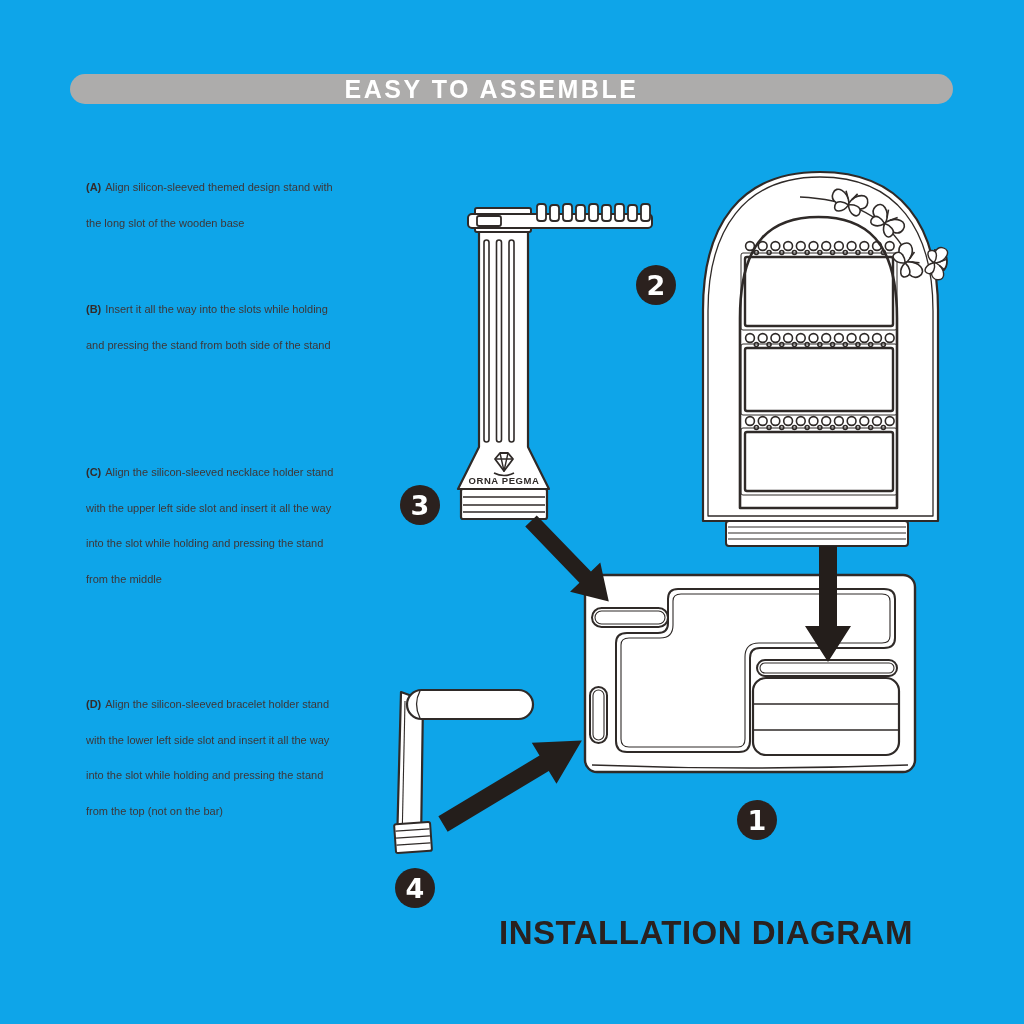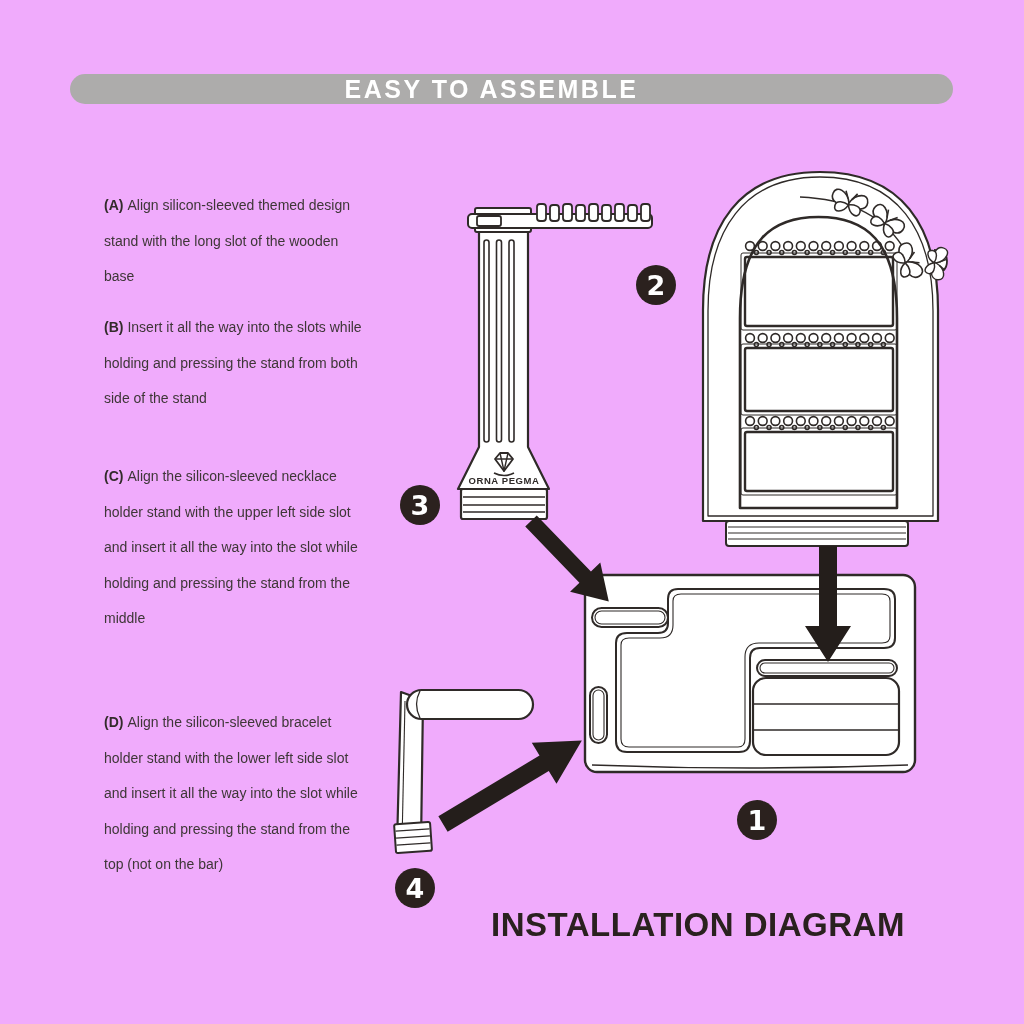--- a/index.html
+++ b/index.html
@@ -1,48 +1,48 @@
 <!DOCTYPE html>
 <html><head>
 <meta charset="utf-8">
 <style>
   html,body{margin:0;padding:0;background:#ffffff;}
-  .stage{position:relative;width:1024px;height:1024px;background:#f0abfc;overflow:hidden;
+  .stage{position:relative;width:1024px;height:1024px;background:#0ea5e9;overflow:hidden;
          font-family:"Liberation Sans",sans-serif;}
   .banner{position:absolute;left:70px;top:74px;width:883px;height:30px;border-radius:16px;
           background:#adacab;display:flex;align-items:center;justify-content:center;}
   .banner span{color:#ffffff;font-weight:bold;font-size:25px;letter-spacing:2.5px;
                transform:translateX(-20px);white-space:nowrap;}
-  .instr{position:absolute;left:86px;width:260px;margin:18px;color:#3e3637;
-         font-size:14px;line-height:35.5px;letter-spacing:0px;}
+  .instr{position:absolute;left:86px;width:260px;margin:0;color:#3e3637;
+         font-size:11px;line-height:35.5px;letter-spacing:0px;}
   .instr b{margin-right:4px;color:#332b2b;}
   .badge{position:absolute;width:40px;height:40px;border-radius:50%;background:#2b211e;
          color:#ffffff;font-weight:bold;font-size:27px;display:flex;align-items:center;
          justify-content:center;font-family:"DejaVu Sans","Liberation Sans",sans-serif;}
-  .title{position:absolute;left:478px;top:906px;width:440px;margin:0;text-align:center;
+  .title{position:absolute;left:478px;top:906px;width:440px;margin:8px;text-align:center;
          color:#2a211f;font-size:33px;font-weight:bold;letter-spacing:0.5px;white-space:nowrap;}
   svg.dwg{position:absolute;left:0;top:0;}
   svg.dwg *{vector-effect:none;}
   .ln{stroke:#2f2a28;fill:none;}
   .wh{stroke:#2f2a28;fill:#ffffff;}
   .ar{fill:#241e1b;stroke:none;}
 </style>
 </head>
 <body>
 
 <div class="stage">
 
   <div class="banner">
     <span>EASY TO ASSEMBLE</span>
   </div>
 
   <div>
     <p class="instr" style="top:170px"><b>(A)</b><span>Align silicon-sleeved themed design stand with the long slot of the wooden base</span></p>
     <p class="instr" style="top:292px"><b>(B)</b><span>Insert it all the way into the slots while holding and pressing the stand from both side of the stand</span></p>
-    <p class="instr" style="top:441px"><b>(C)</b><span>Align the silicon-sleeved necklace holder stand with the upper left side slot and insert it all the way into the slot while holding and pressing the stand from the middle</span></p>
+    <p class="instr" style="top:455px"><b>(C)</b><span>Align the silicon-sleeved necklace holder stand with the upper left side slot and insert it all the way into the slot while holding and pressing the stand from the middle</span></p>
     <p class="instr" style="top:687px"><b>(D)</b><span>Align the silicon-sleeved bracelet holder stand with the lower left side slot and insert it all the way into the slot while holding and pressing the stand from the top (not on the bar)</span></p>
   </div>
 
   <svg class="dwg" width="1024" height="1024" viewBox="0 0 1024 1024" xmlns="http://www.w3.org/2000/svg" xmlns:xlink="http://www.w3.org/1999/xlink">
     <defs>
 
       <g id="holerow" class="ln" stroke-width="1.6">
         <circle cx="0" cy="0" r="4.4"></circle>
           <circle cx="12.7" cy="0" r="4.4"></circle>
           <circle cx="25.4" cy="0" r="4.4"></circle>

